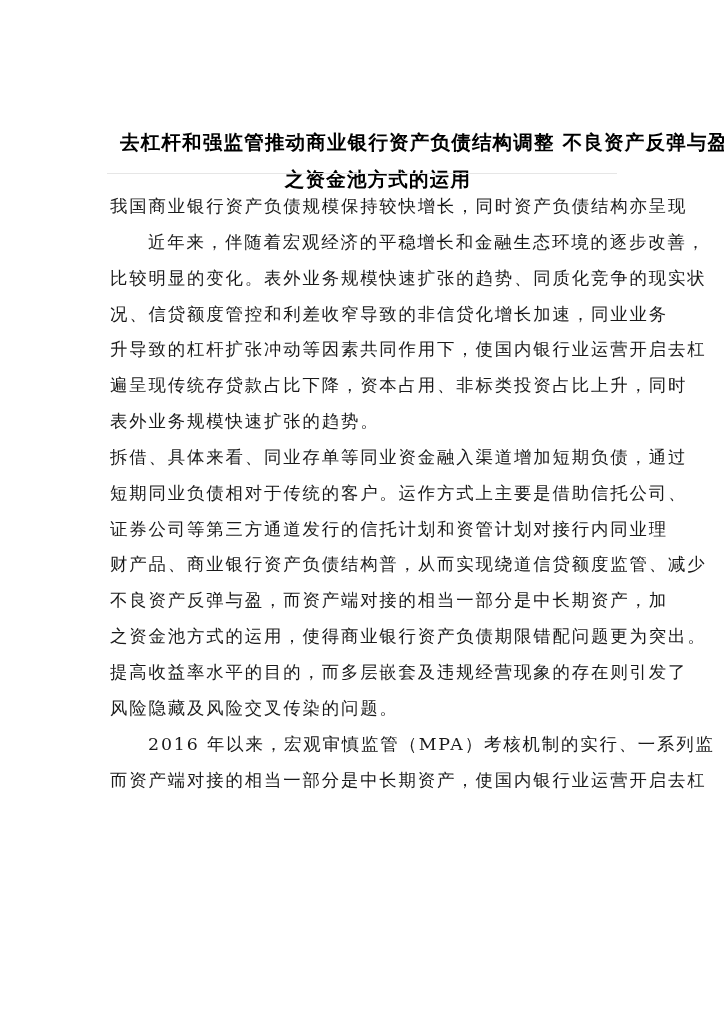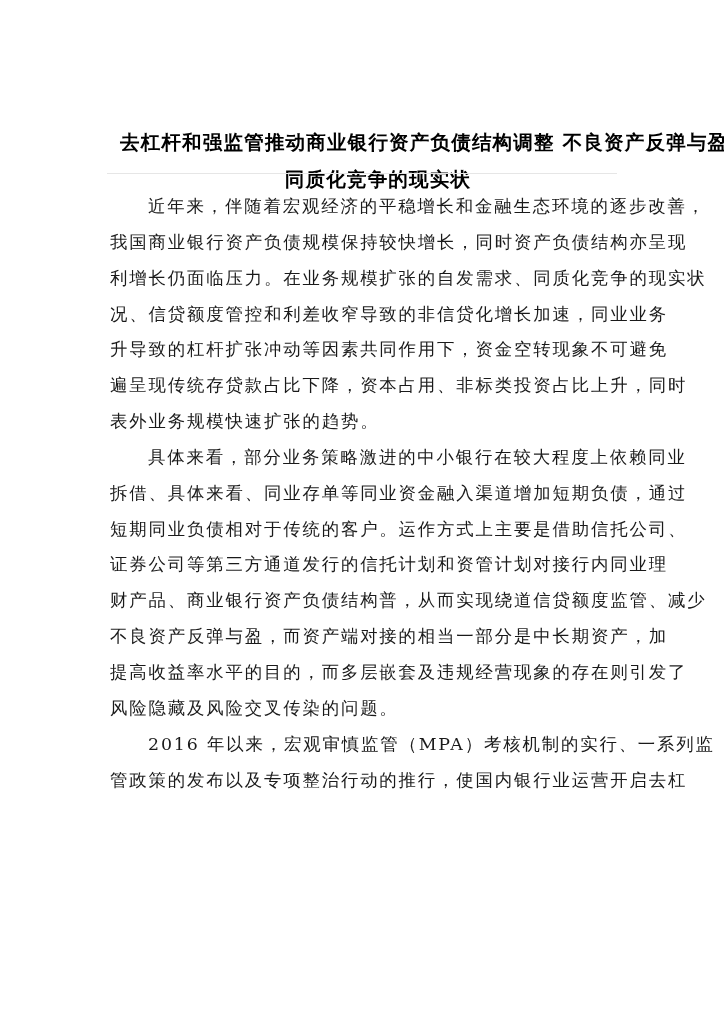--- a/index.html
+++ b/index.html
@@ -69,47 +69,47 @@
       padding-left: 38px;
     }
   </style>
 </head>
 <body>
 
 <div class="page">
 
   <h1 class="title">
     <span class="title-line">去杠杆和强监管推动商业银行资产负债结构调整 不良资产反弹与盈</span>
-    <span class="title-line">同质化竞争的现实状</span>
+    <span class="title-line">之资金池方式的运用</span>
   </h1>
 
   <div class="rule"></div>
 
   <div class="body-text">
 
     <div>
+      <span class="line">我国商业银行资产负债规模保持较快增长，同时资产负债结构亦呈现</span>
       <span class="line indent">近年来，伴随着宏观经济的平稳增长和金融生态环境的逐步改善，</span>
-      <span class="line">我国商业银行资产负债规模保持较快增长，同时资产负债结构亦呈现</span>
-      <span class="line">利增长仍面临压力。在业务规模扩张的自发需求、同质化竞争的现实状</span>
+      <span class="line">比较明显的变化。表外业务规模快速扩张的趋势、同质化竞争的现实状</span>
       <span class="line">况、信贷额度管控和利差收窄导致的非信贷化增长加速，同业业务</span>
-      <span class="line">升导致的杠杆扩张冲动等因素共同作用下，资金空转现象不可避免</span>
+      <span class="line">升导致的杠杆扩张冲动等因素共同作用下，使国内银行业运营开启去杠</span>
       <span class="line">遍呈现传统存贷款占比下降，资本占用、非标类投资占比上升，同时</span>
       <span class="line">表外业务规模快速扩张的趋势。</span>
     </div>
 
     <div>
-      <span class="line indent">具体来看，部分业务策略激进的中小银行在较大程度上依赖同业</span>
       <span class="line">拆借、具体来看、同业存单等同业资金融入渠道增加短期负债，通过</span>
       <span class="line">短期同业负债相对于传统的客户。运作方式上主要是借助信托公司、</span>
       <span class="line">证券公司等第三方通道发行的信托计划和资管计划对接行内同业理</span>
       <span class="line">财产品、商业银行资产负债结构普，从而实现绕道信贷额度监管、减少</span>
       <span class="line">不良资产反弹与盈，而资产端对接的相当一部分是中长期资产，加</span>
+      <span class="line">之资金池方式的运用，使得商业银行资产负债期限错配问题更为突出。</span>
       <span class="line">提高收益率水平的目的，而多层嵌套及违规经营现象的存在则引发了</span>
       <span class="line">风险隐藏及风险交叉传染的问题。</span>
     </div>
 
     <div>
       <span class="line indent">2016 年以来，宏观审慎监管（MPA）考核机制的实行、一系列监</span>
-      <span class="line">管政策的发布以及专项整治行动的推行，使国内银行业运营开启去杠</span>
+      <span class="line">而资产端对接的相当一部分是中长期资产，使国内银行业运营开启去杠</span>
     </div>
 
   </div>
 </div>
 
 </body></html>

